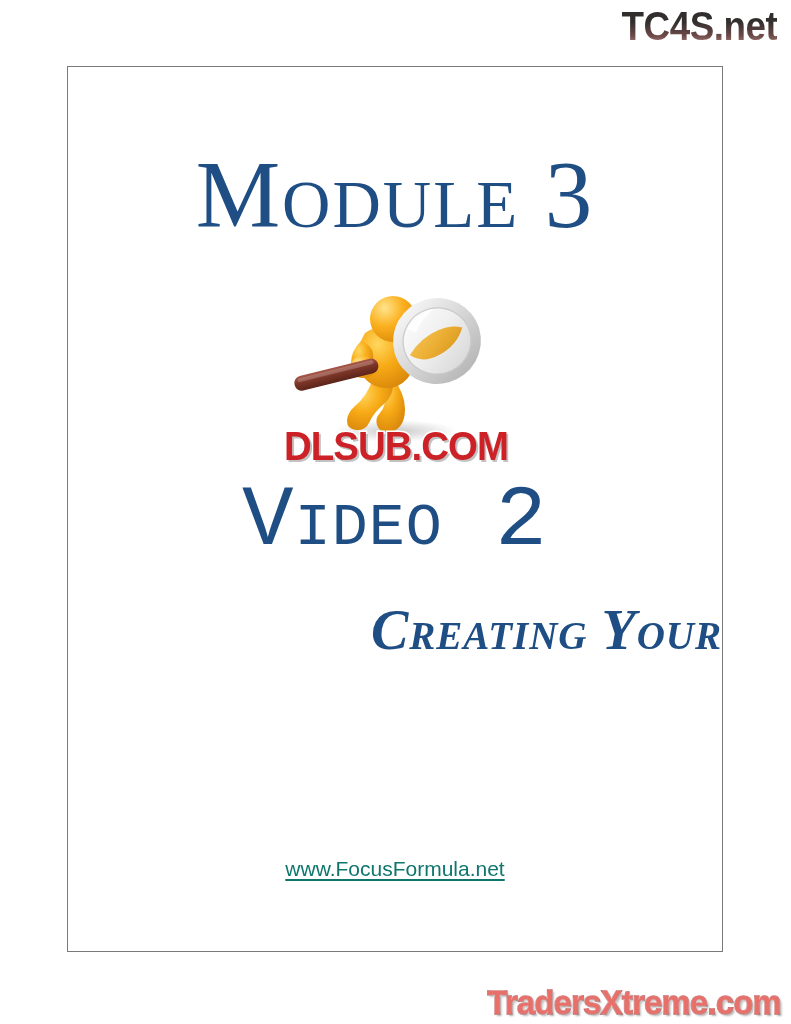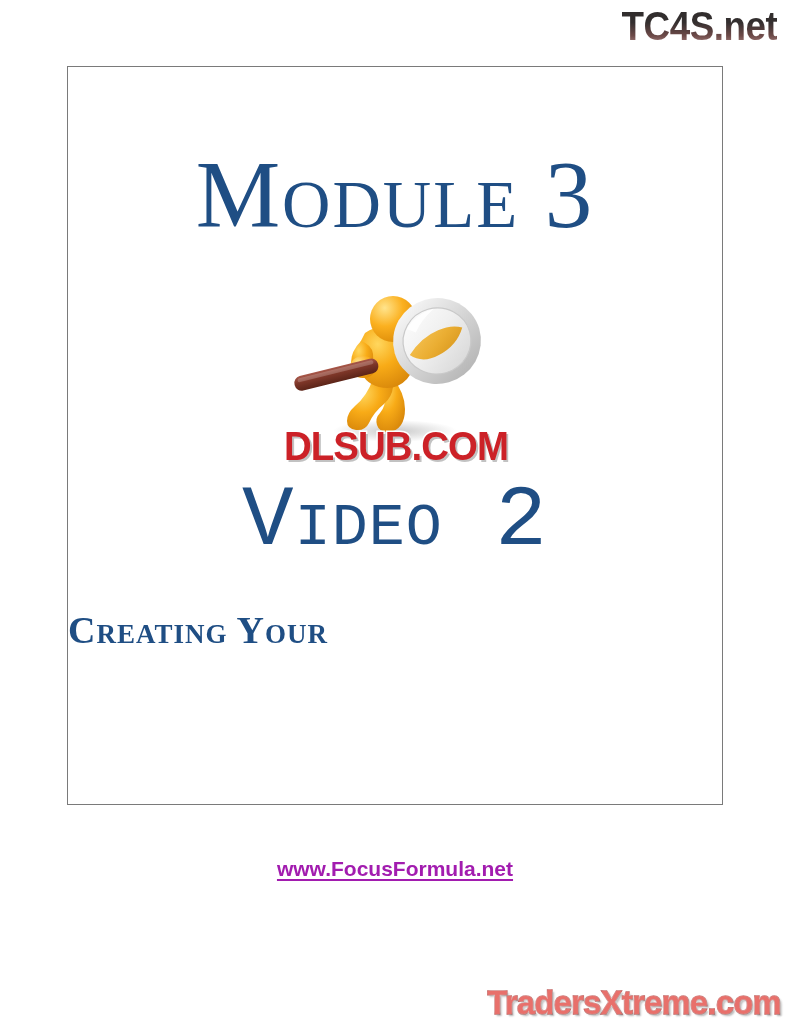--- a/index.html
+++ b/index.html
@@ -39,21 +39,21 @@
     text-shadow: none;
     white-space: nowrap;
   }
 
   
   #doc-frame {
     position: absolute;
     left: 67px;
     top: 66px;
     width: 656px;
-    height: 739px;
+    height: 886px;
     border: 1px solid #7a7a7a;
     background: #ffffff;
     box-sizing: border-box;
   }
 
   
   .cover-inner {
     position: absolute;
     left: 0;
     top: 0;
@@ -128,28 +128,29 @@
   #dlsub-watermark .inner {
     position: relative;
   }
 
   
   #subtitle {
     position: absolute;
     left: 0;
     right: 0;
     top: 538px;
-    text-align: left;
+    text-align: right;
     color: #1f4e84;
     font-family: "Liberation Serif", "DejaVu Serif", serif;
     font-variant: small-caps;
     font-weight: bold;
-    font-size: 38px;
+    font-size: 56px;
     line-height: 50px;
     letter-spacing: 1px;
+    font-style: italic;
   }
   #subtitle .line { display: block; }
 
   
   #author {
     position: absolute;
     left: 0;
     right: 0;
     top: 680px;
     text-align: center;
@@ -165,23 +166,23 @@
   
   #site-link {
     position: absolute;
     left: 0;
     right: 0;
     top: 790px;
     text-align: center;
   }
   #site-link a {
     font-family: "Liberation Sans", "DejaVu Sans", sans-serif;
-    font-weight: bold;
+    font-weight: normal;
     font-size: 21px;
-    color: #a21caf;
+    color: #0f766e;
     text-decoration: underline;
     text-underline-offset: 3px;
   }
 
   
   #tradersxtreme-watermark {
     position: absolute;
     right: 10px;
     bottom: 2px;
     font-family: "Liberation Sans", "DejaVu Sans", sans-serif;

